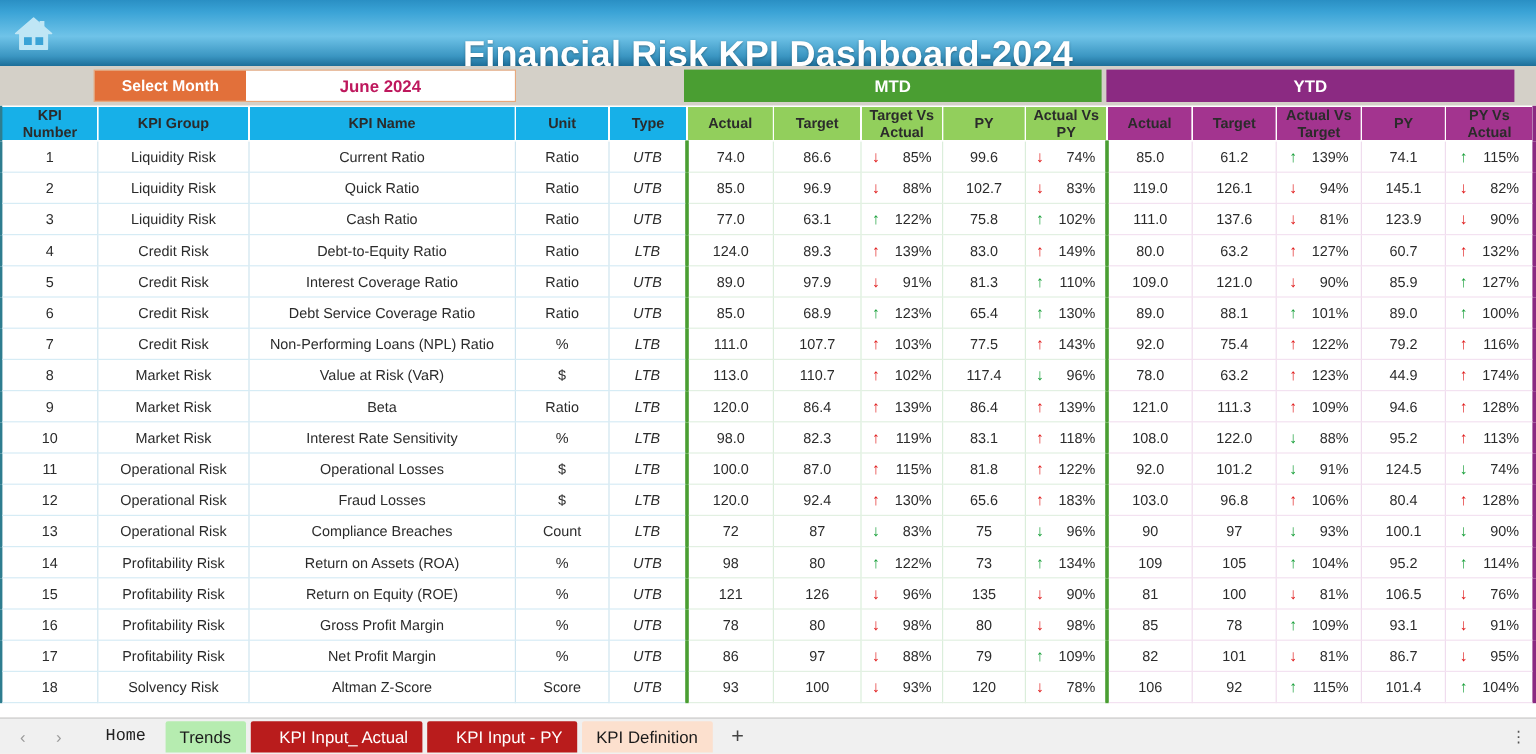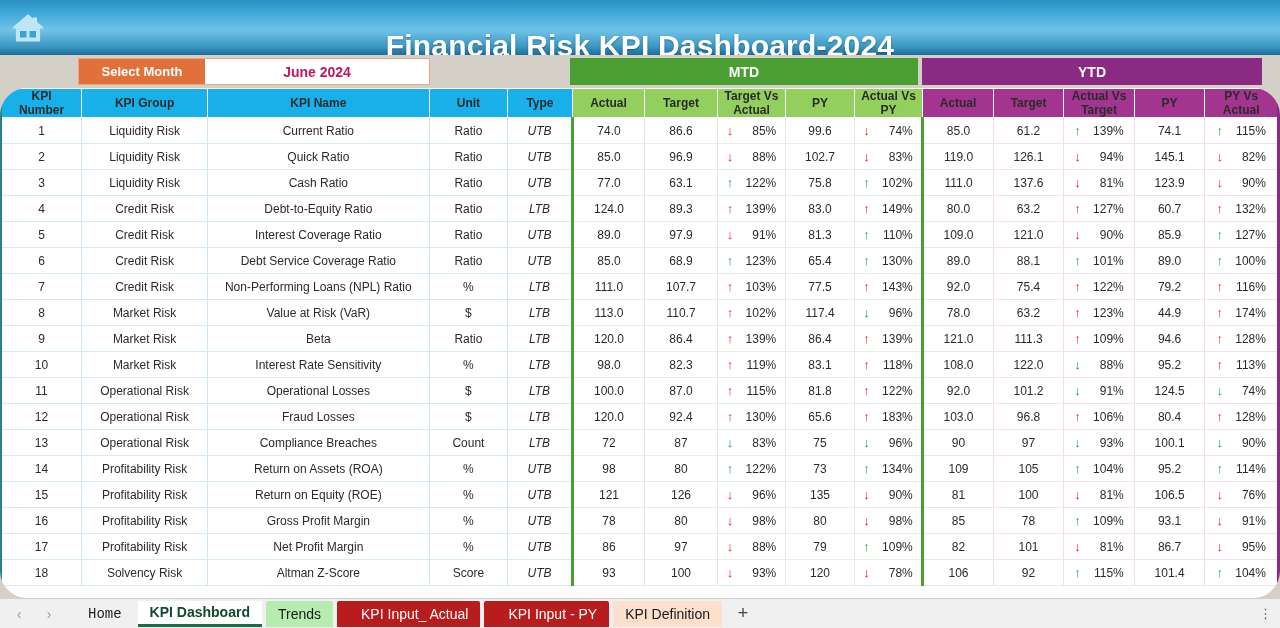--- a/index.html
+++ b/index.html
@@ -58,21 +58,20 @@
     color: #ffffff; font-size: 14px; font-weight: bold;
   }
   .band-mtd { left: 570px; width: 348px; background: #4a9e32; }
   .band-ytd { left: 922px; width: 340px; background: #8b2a82; }
 
   
   .tablewrap {
     position: absolute; top: 88px; left: 0;
     width: 1280px; height: 510px; overflow: hidden;
     background: #ffffff;
-    border-radius: 27px;
   }
   table.kpi {
     border-collapse: collapse; width: 1280px;
     table-layout: fixed;
   }
   table.kpi th, table.kpi td {
     font-size: 12px; color: #2b2b2b;
     text-align: center; vertical-align: middle;
     height: 26px; padding: 0 2px;
     overflow: hidden; white-space: nowrap;
@@ -891,21 +890,20 @@
     </table>
   </div>
 
   <div class="tabbar">
     <div class="navbtns">
       <div class="navbtn">‹</div>
       <div class="navbtn">›</div>
     </div>
     <div id="tabs-host" style="display:flex;align-items:center;">
         <div class="tab plain">Home</div>
-        <div class="tab active">KPI Dashboard</div>
         <div class="tab green">Trends</div>
         <div class="tab orange">KPI Input_ Actual</div>
         <div class="tab orange">KPI Input - PY</div>
         <div class="tab lightorange">KPI Definition</div>
       </div>
     <div class="addtab">+</div>
     <div class="kebab">⋮</div>
   </div>
 </div>
 

